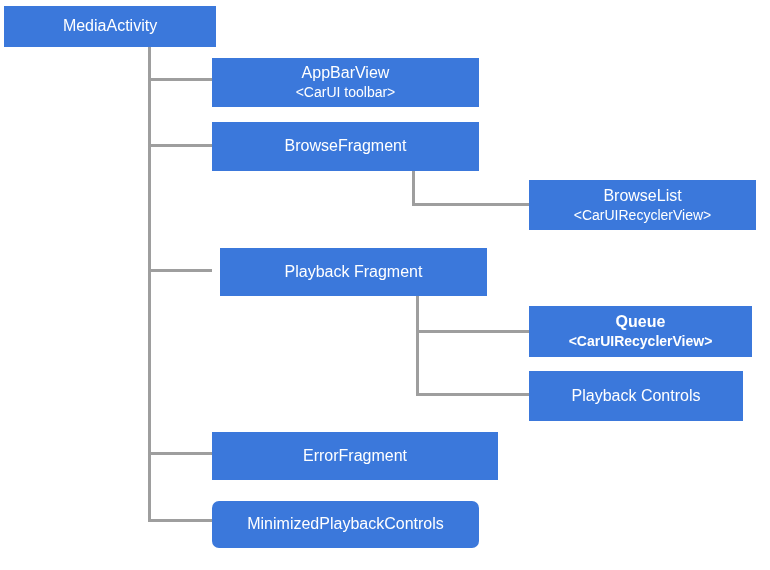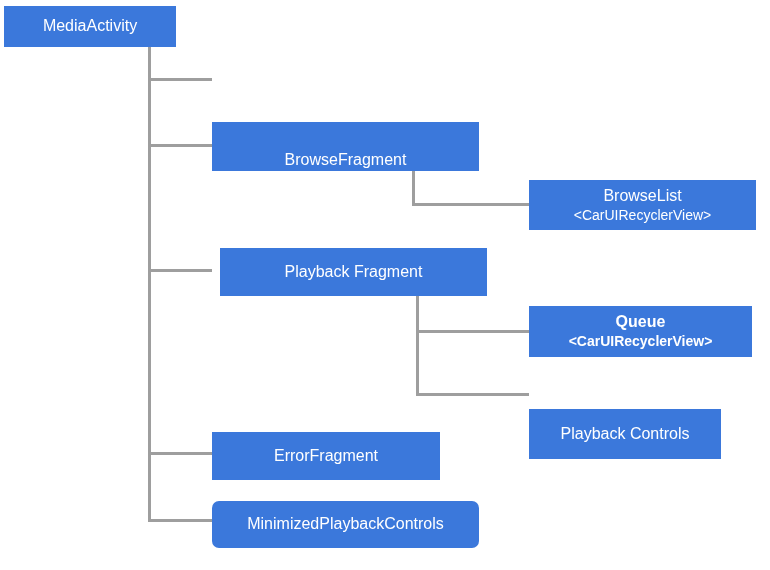--- a/index.html
+++ b/index.html
@@ -41,28 +41,28 @@
     font-size: 14px;
     line-height: 1.25;
     white-space: nowrap;
   }
   .line {
     position: absolute;
     background: var(--connector);
   }
 
   
-  #n-media        { left: 4px;   top: 6px;   width: 172px; height: 41px; }
+  #n-media        { left: 4px;   top: 6px;   width: 212px; height: 41px; }
   #n-appbar       { left: 212px; top: 58px;  width: 267px; height: 49px; }
-  #n-browsefrag   { left: 212px; top: 122px; width: 267px; height: 49px; justify-content: flex-end; }
+  #n-browsefrag   { left: 212px; top: 122px; width: 267px; height: 49px; }
   #n-browselist   { left: 529px; top: 180px; width: 227px; height: 50px; }
   #n-playbackfrag { left: 212px; top: 248px; width: 267px; height: 48px; margin-left: 8px; }
   #n-queue        { left: 529px; top: 306px; width: 223px; height: 51px; font-weight: bold; }
-  #n-playbackctl  { left: 529px; top: 371px; width: 192px; height: 50px; margin-top: 38px; }
-  #n-errorfrag    { left: 212px; top: 432px; width: 228px; height: 48px; }
+  #n-playbackctl  { left: 529px; top: 371px; width: 214px; height: 50px; }
+  #n-errorfrag    { left: 212px; top: 432px; width: 286px; height: 48px; }
   #n-minplayctl   { left: 212px; top: 501px; width: 267px; height: 47px; border-radius: 7px; }
 
   
   #l-trunk          { left: 148px; top: 47px;  width: 3px;   height: 475px; }
   #l-branch-appbar  { left: 148px; top: 78px;  width: 64px;  height: 3px; }
   #l-branch-browse  { left: 148px; top: 144px; width: 64px;  height: 3px; }
   #l-branch-playback{ left: 148px; top: 269px; width: 64px;  height: 3px; }
   #l-branch-error   { left: 148px; top: 452px; width: 64px;  height: 3px; }
   #l-branch-minplay { left: 148px; top: 519px; width: 64px;  height: 3px; }
   #l-browse-drop    { left: 412px; top: 171px; width: 3px;   height: 35px; }
@@ -85,20 +85,24 @@
   <div class="line" id="l-browse-drop"></div>
   <div class="line" id="l-browse-arm"></div>
   <div class="line" id="l-playback-drop"></div>
   <div class="line" id="l-queue-arm"></div>
   <div class="line" id="l-controls-arm"></div>
 
   <div class="node" id="n-media">
     <span class="label">MediaActivity</span>
   </div>
 
+  <div class="node" id="n-appbar">
+    <span class="label">AppBarView</span>
+    <span class="sublabel">&lt;CarUI toolbar&gt;</span>
+  </div>
 
   <div class="node" id="n-browsefrag">
     <span class="label">BrowseFragment</span>
   </div>
 
   <div class="node" id="n-browselist">
     <span class="label">BrowseList</span>
     <span class="sublabel">&lt;CarUIRecyclerView&gt;</span>
   </div>
 

